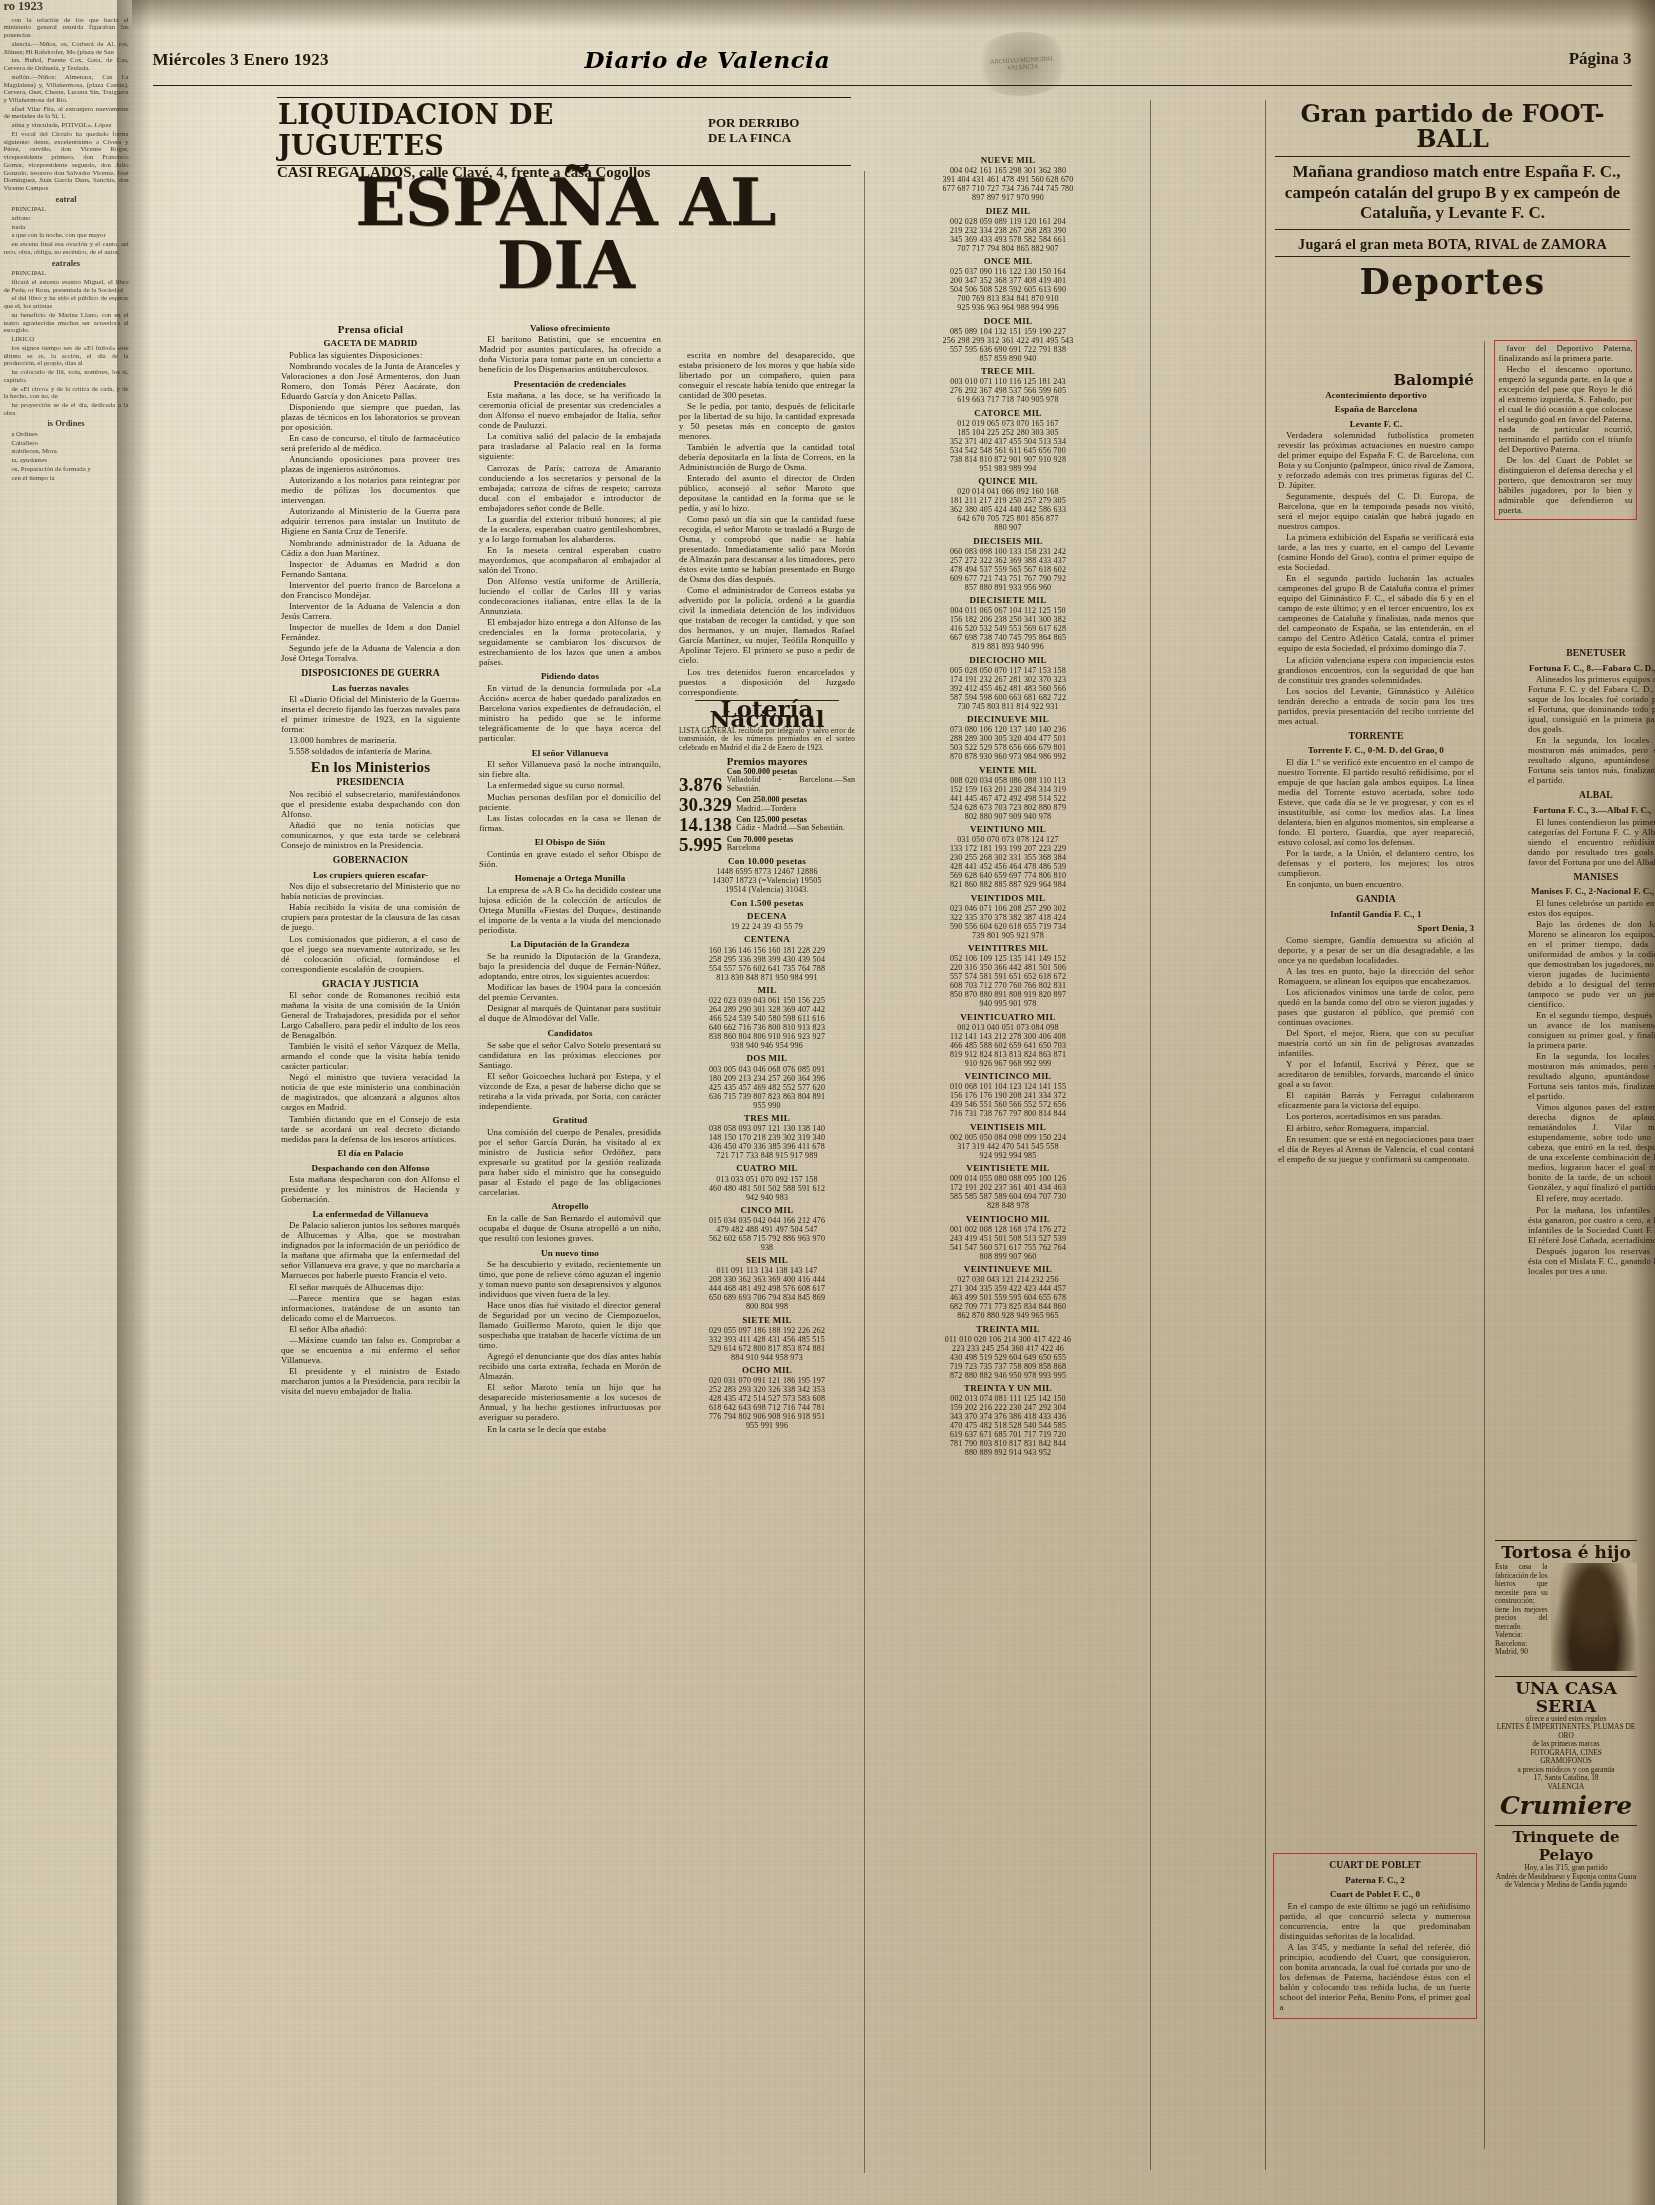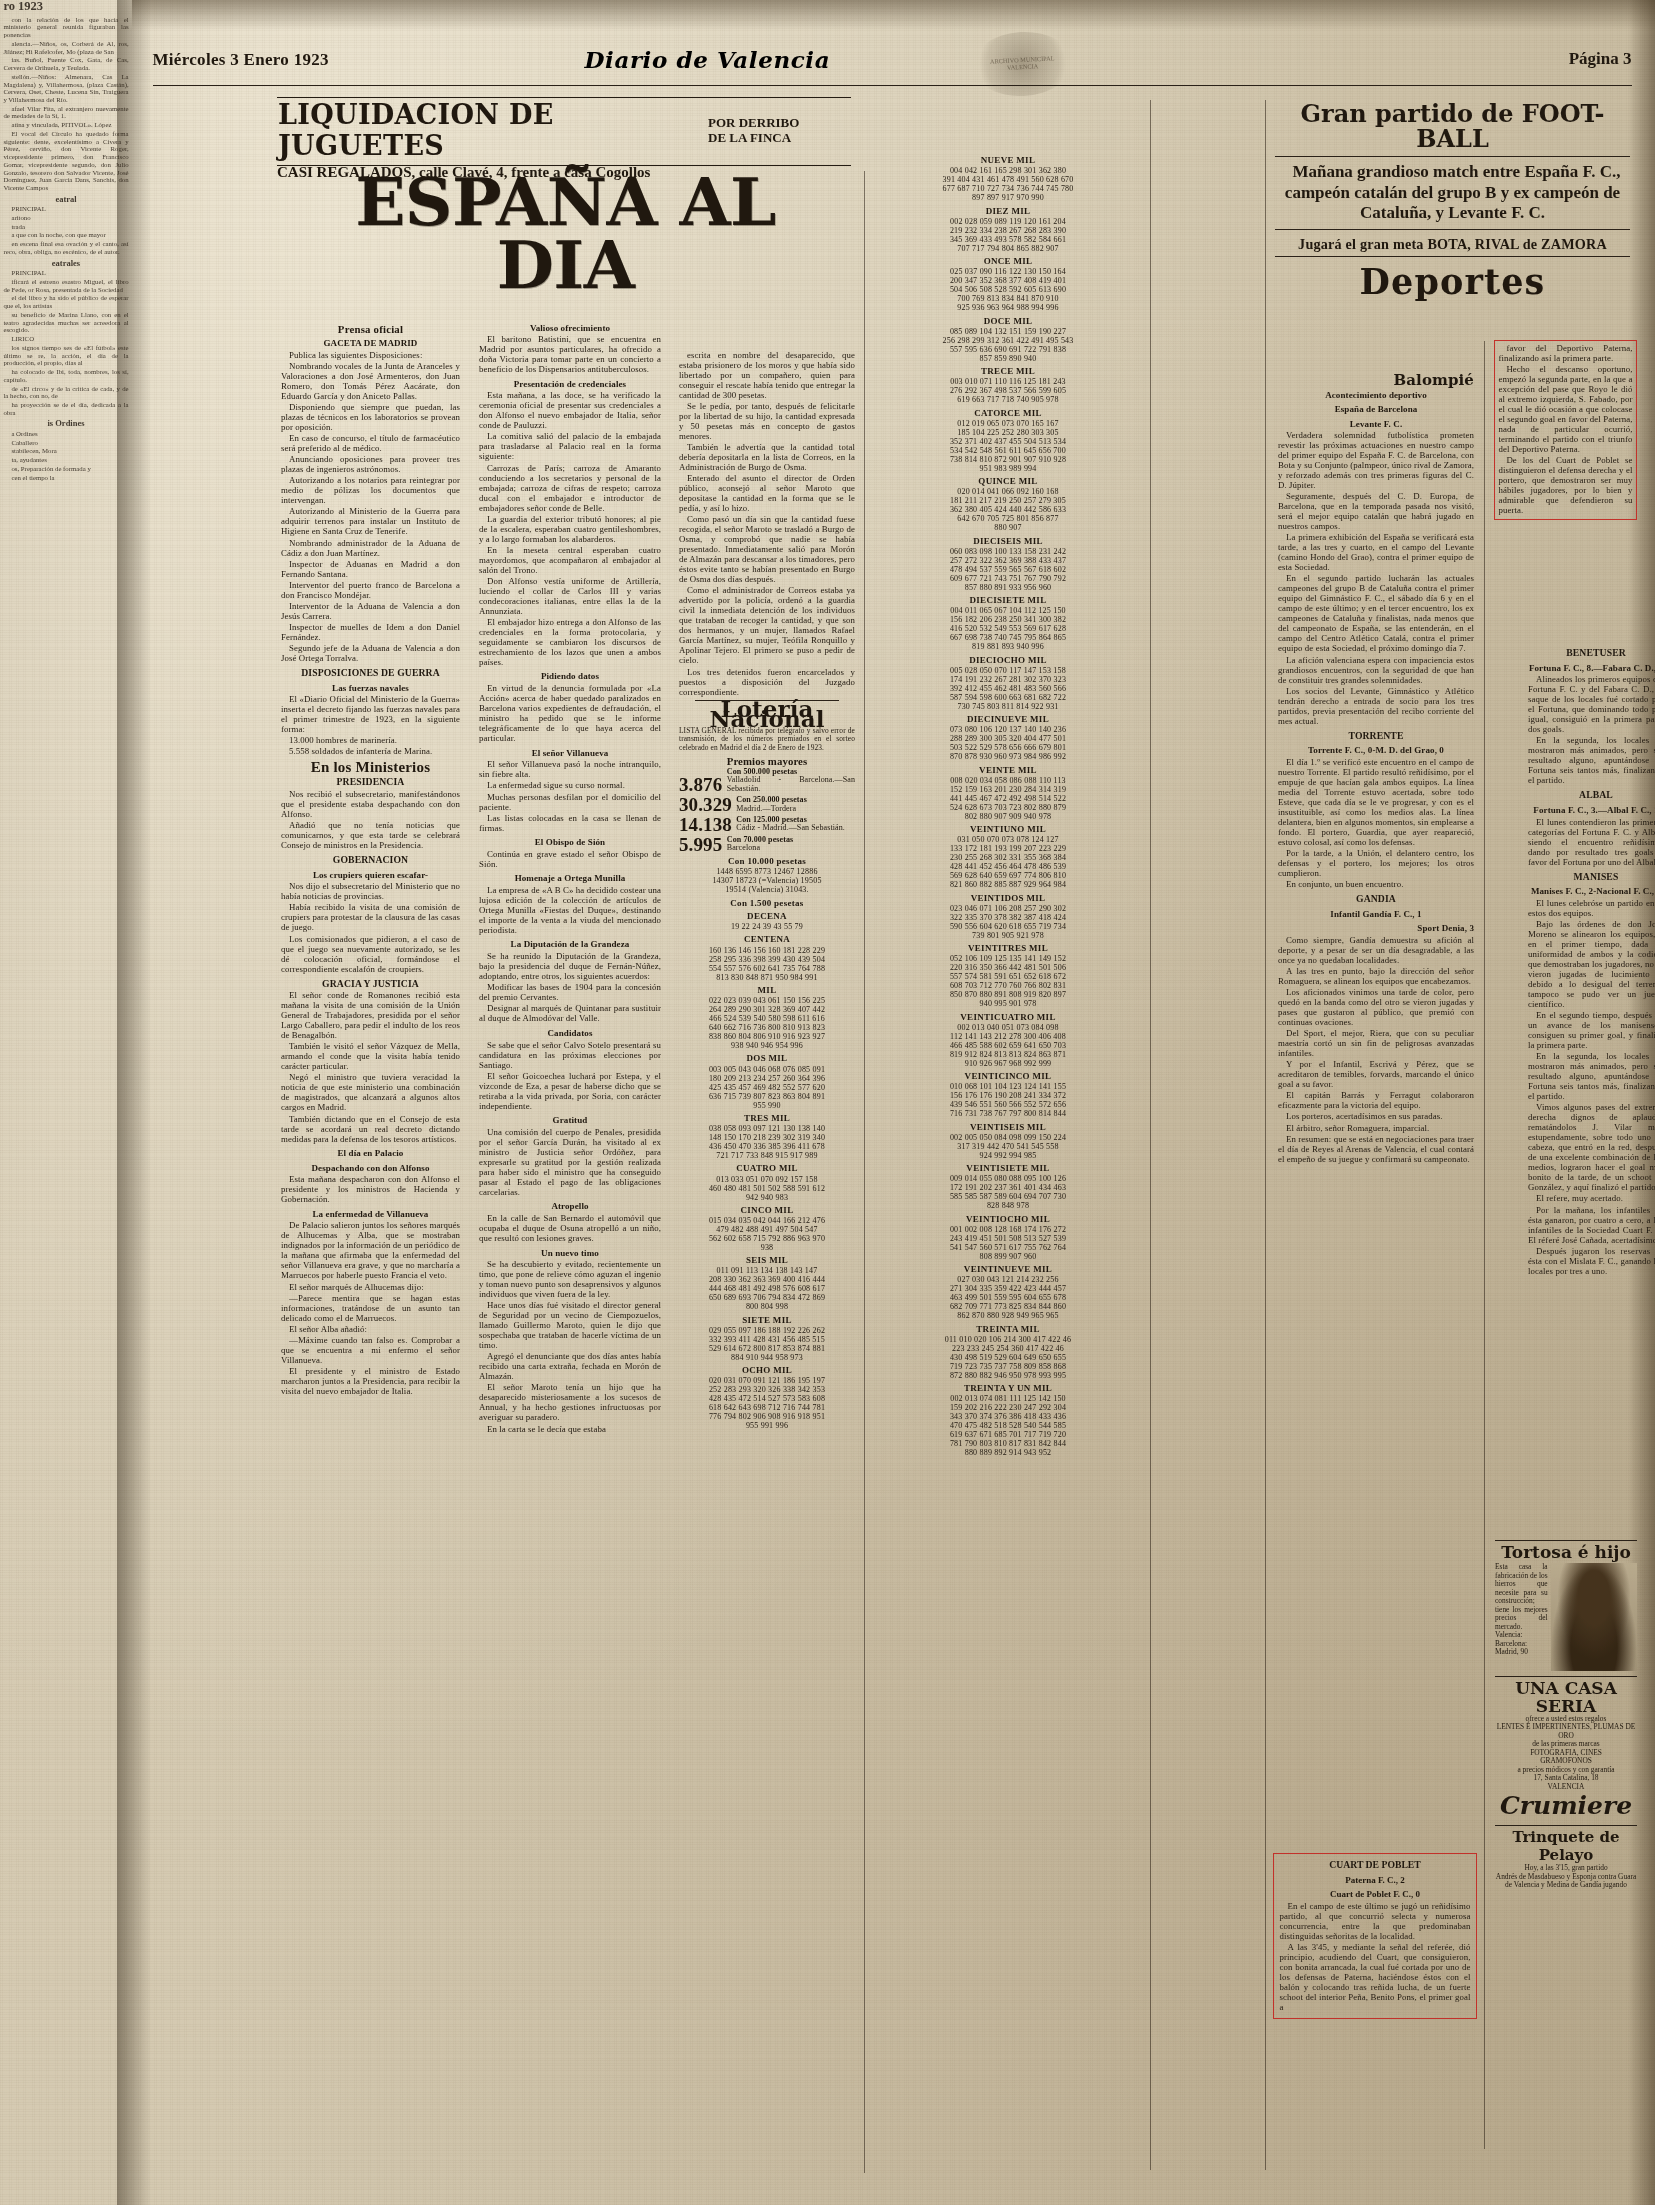--- a/index.html
+++ b/index.html
@@ -437,21 +437,21 @@
         <div>015 034 035 042 044 166 212 476</div>
         <div>479 482 488 491 497 504 547</div>
         <div>562 602 658 715 792 886 963 970</div>
         <div>938</div>
       </div>
     <div class="numhdr">SEIS MIL</div>
     <div id="c3seismil" class="numcol">
         <div>011 091 113 134 138 143 147</div>
         <div>208 330 362 363 369 400 416 444</div>
         <div>444 468 481 492 498 576 608 617</div>
-        <div>650 689 693 706 794 834 472 869</div>
+        <div>650 689 693 706 794 834 845 869</div>
         <div>800 804 998</div>
       </div>
     <div class="numhdr">SIETE MIL</div>
     <div id="c3sietemil" class="numcol">
         <div>029 055 097 186 188 192 226 262</div>
         <div>332 393 411 428 431 456 485 515</div>
         <div>529 614 672 800 817 853 874 881</div>
         <div>884 910 944 958 973</div>
       </div>
     <div class="numhdr">OCHO MIL</div>

